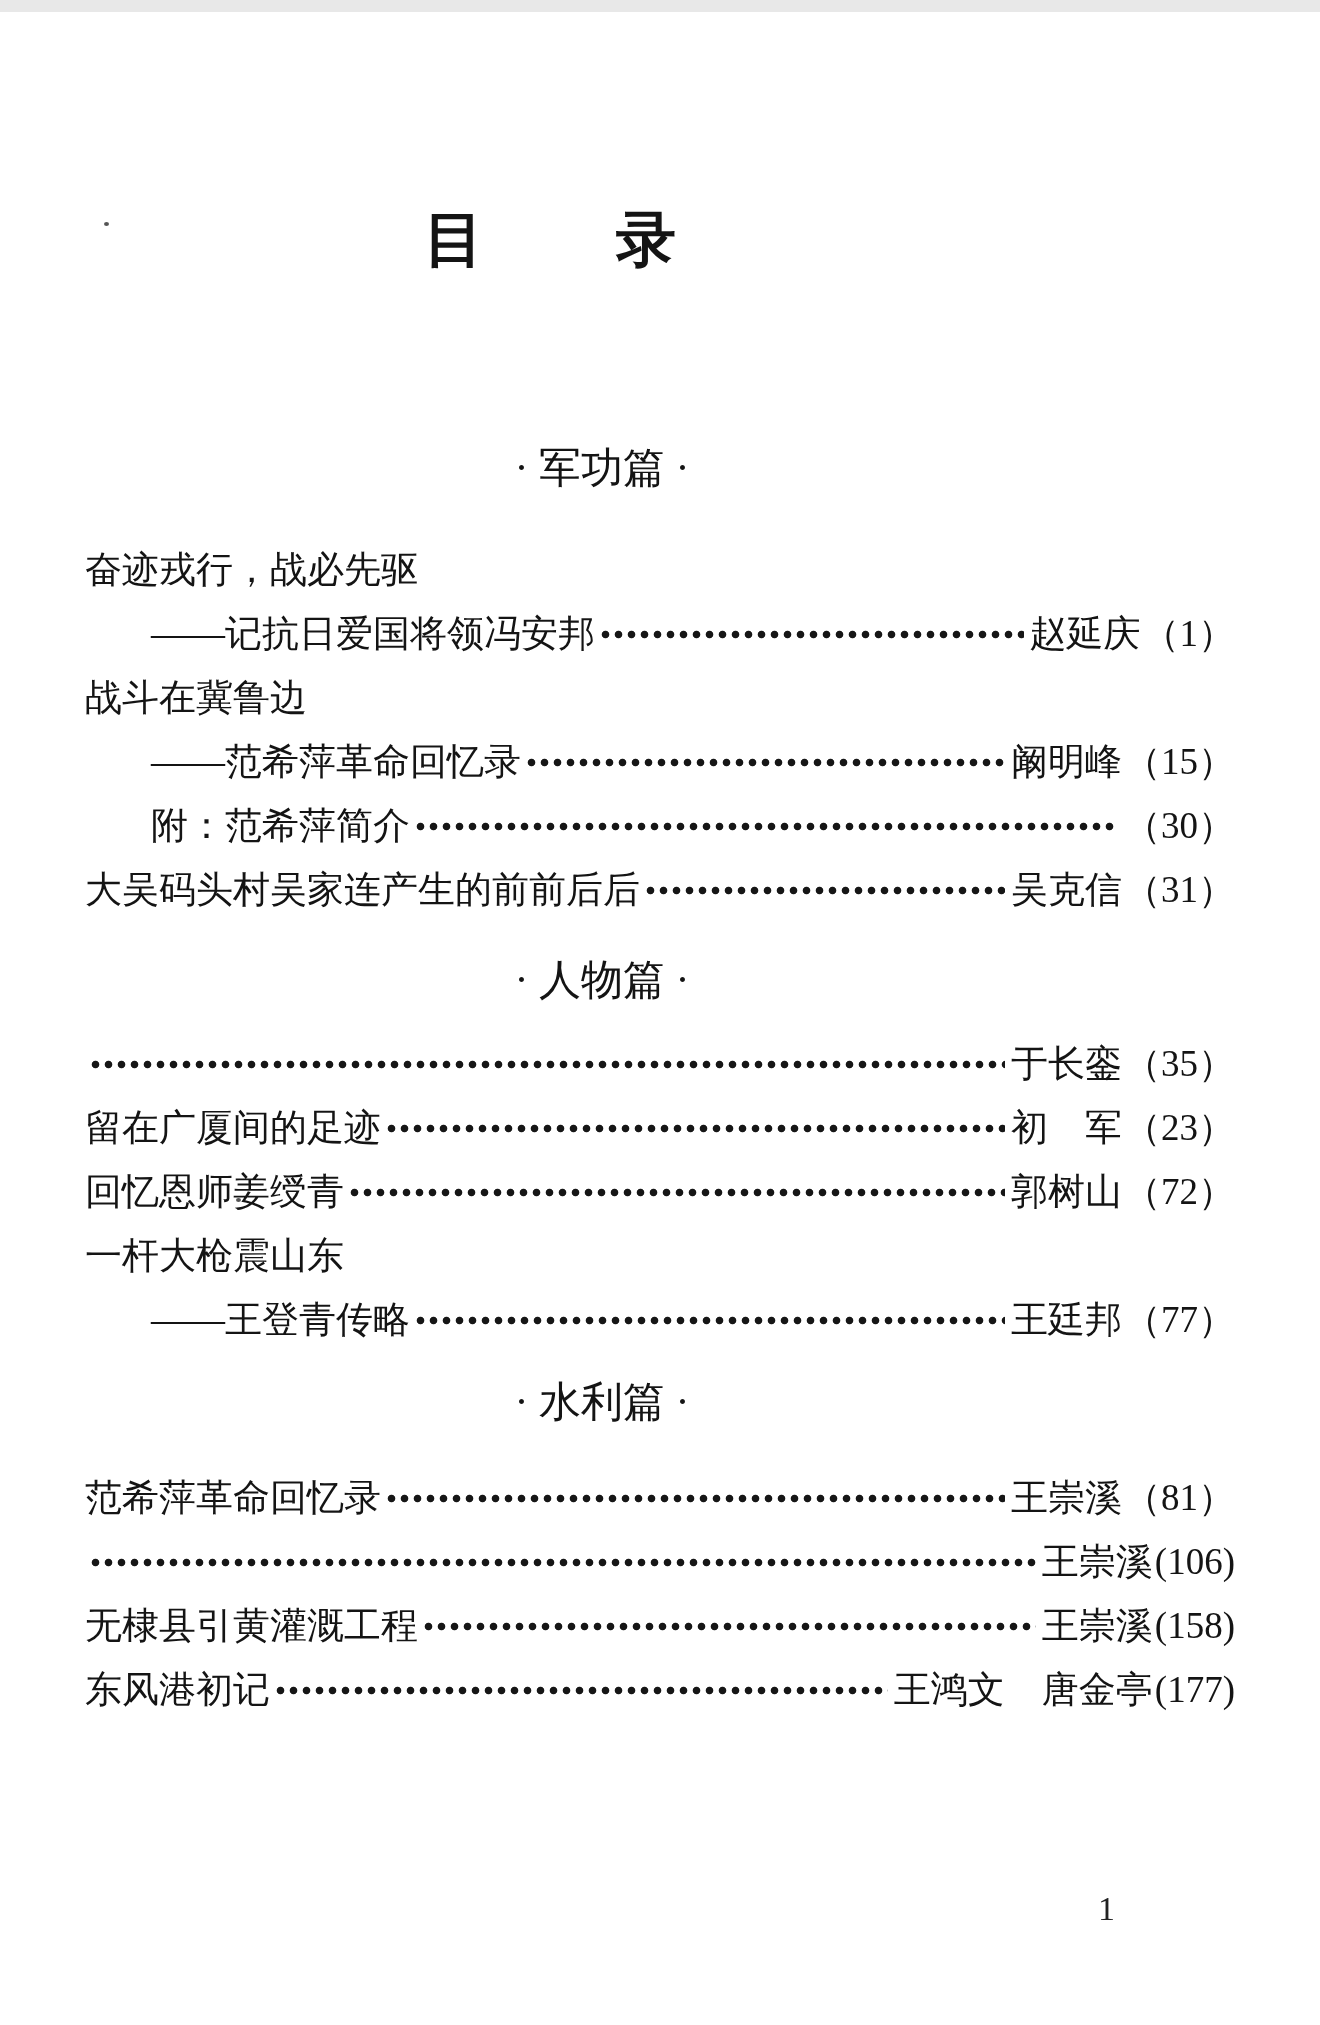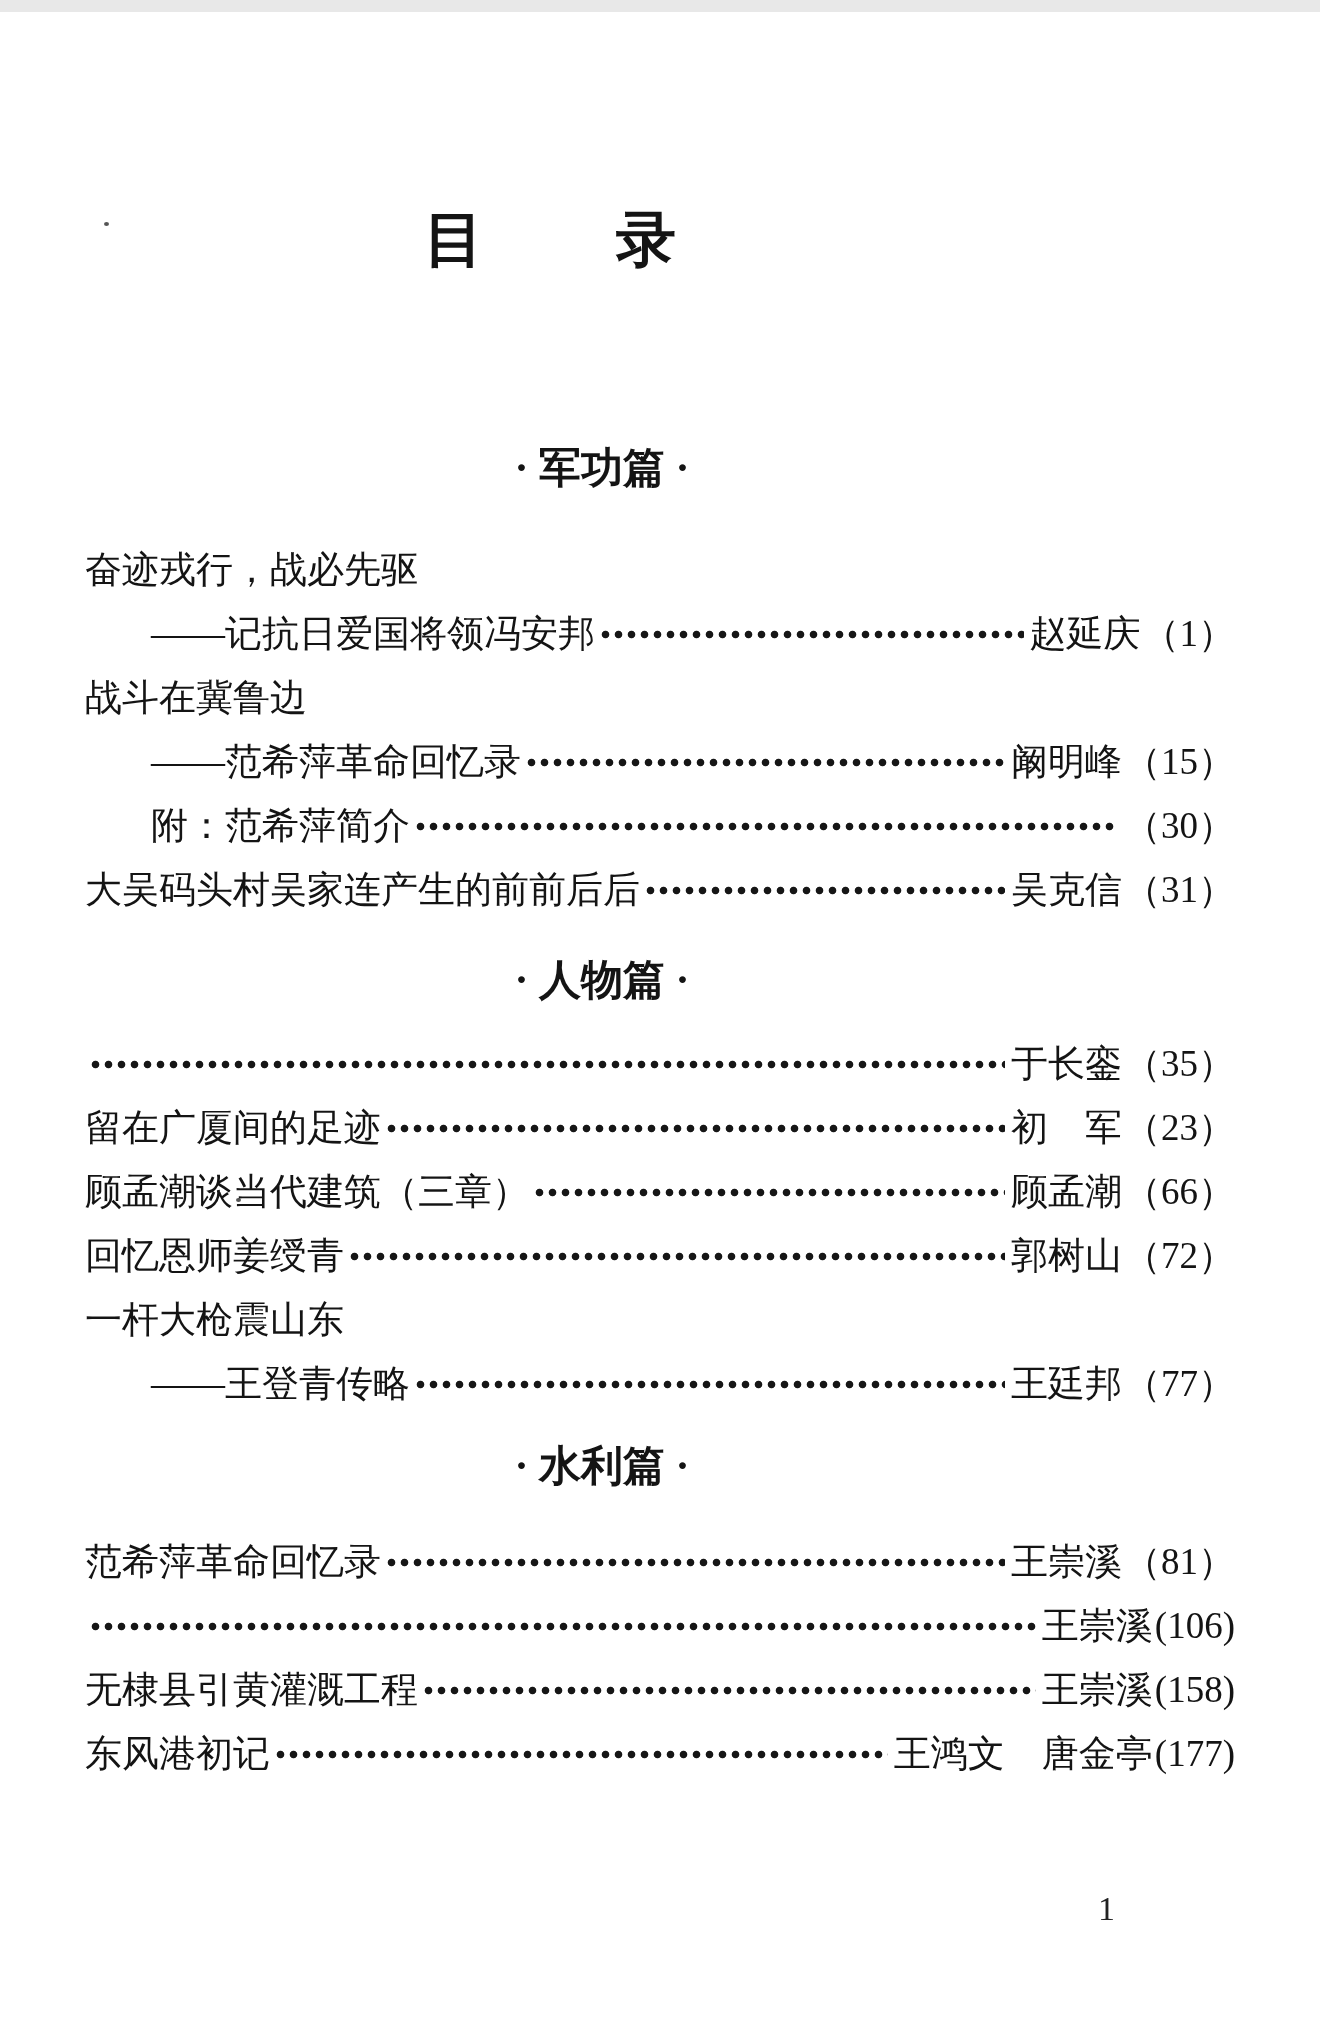--- a/index.html
+++ b/index.html
@@ -25,21 +25,21 @@
     font-weight:700;
     letter-spacing:4px;
     line-height:64px;
     white-space:pre;
   }
   .section-heading{
     position:relative;
     left:-58px;
     text-align:center;
     font-size:42px;
-    font-weight:700;
+    font-weight:400;
     line-height:48px;
     white-space:pre;
   }
   .sh-1{margin-top:172px;}
   .sh-2{margin-top:34px;}
   .sh-3{margin-top:26px;}
   .entries{margin:0;padding:0;}
   .entries-1{margin-top:46px;}
   .entries-2{margin-top:28px;}
   .entries-3{margin-top:40px;}
@@ -129,26 +129,20 @@
         <span class="a">于长銮</span>
         <span class="p">（35）</span>
       </div>
       <div class="entry">
         <span class="t">留在广厦间的足迹</span>
         <span class="leader"></span>
         <span class="a">初　军</span>
         <span class="p">（23）</span>
       </div>
       <div class="entry">
-        <span class="t">顾孟潮谈当代建筑（三章）</span>
-        <span class="leader"></span>
-        <span class="a">顾孟潮</span>
-        <span class="p">（66）</span>
-      </div>
-      <div class="entry">
         <span class="t">回忆恩师姜绶青</span>
         <span class="leader"></span>
         <span class="a">郭树山</span>
         <span class="p">（72）</span>
       </div>
       <div class="entry">
         <span class="t">一杆大枪震山东</span>
       </div>
       <div class="entry indent">
         <span class="t">——王登青传略</span>

